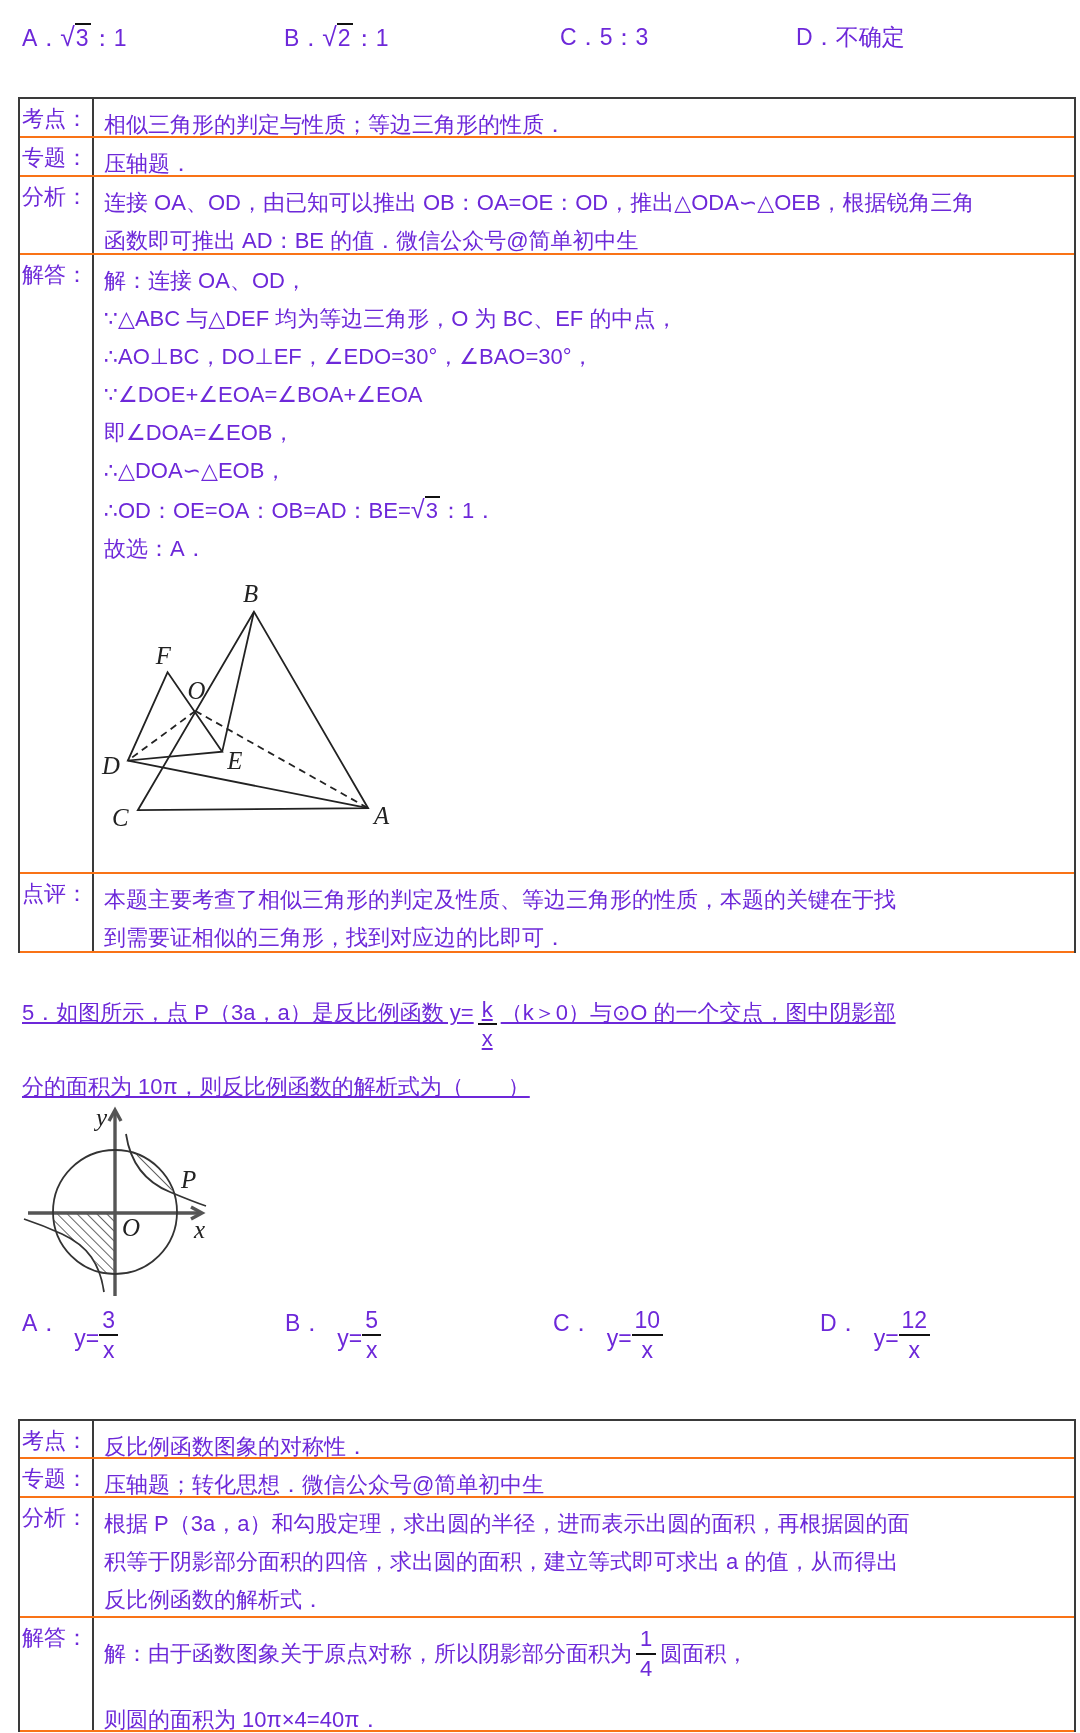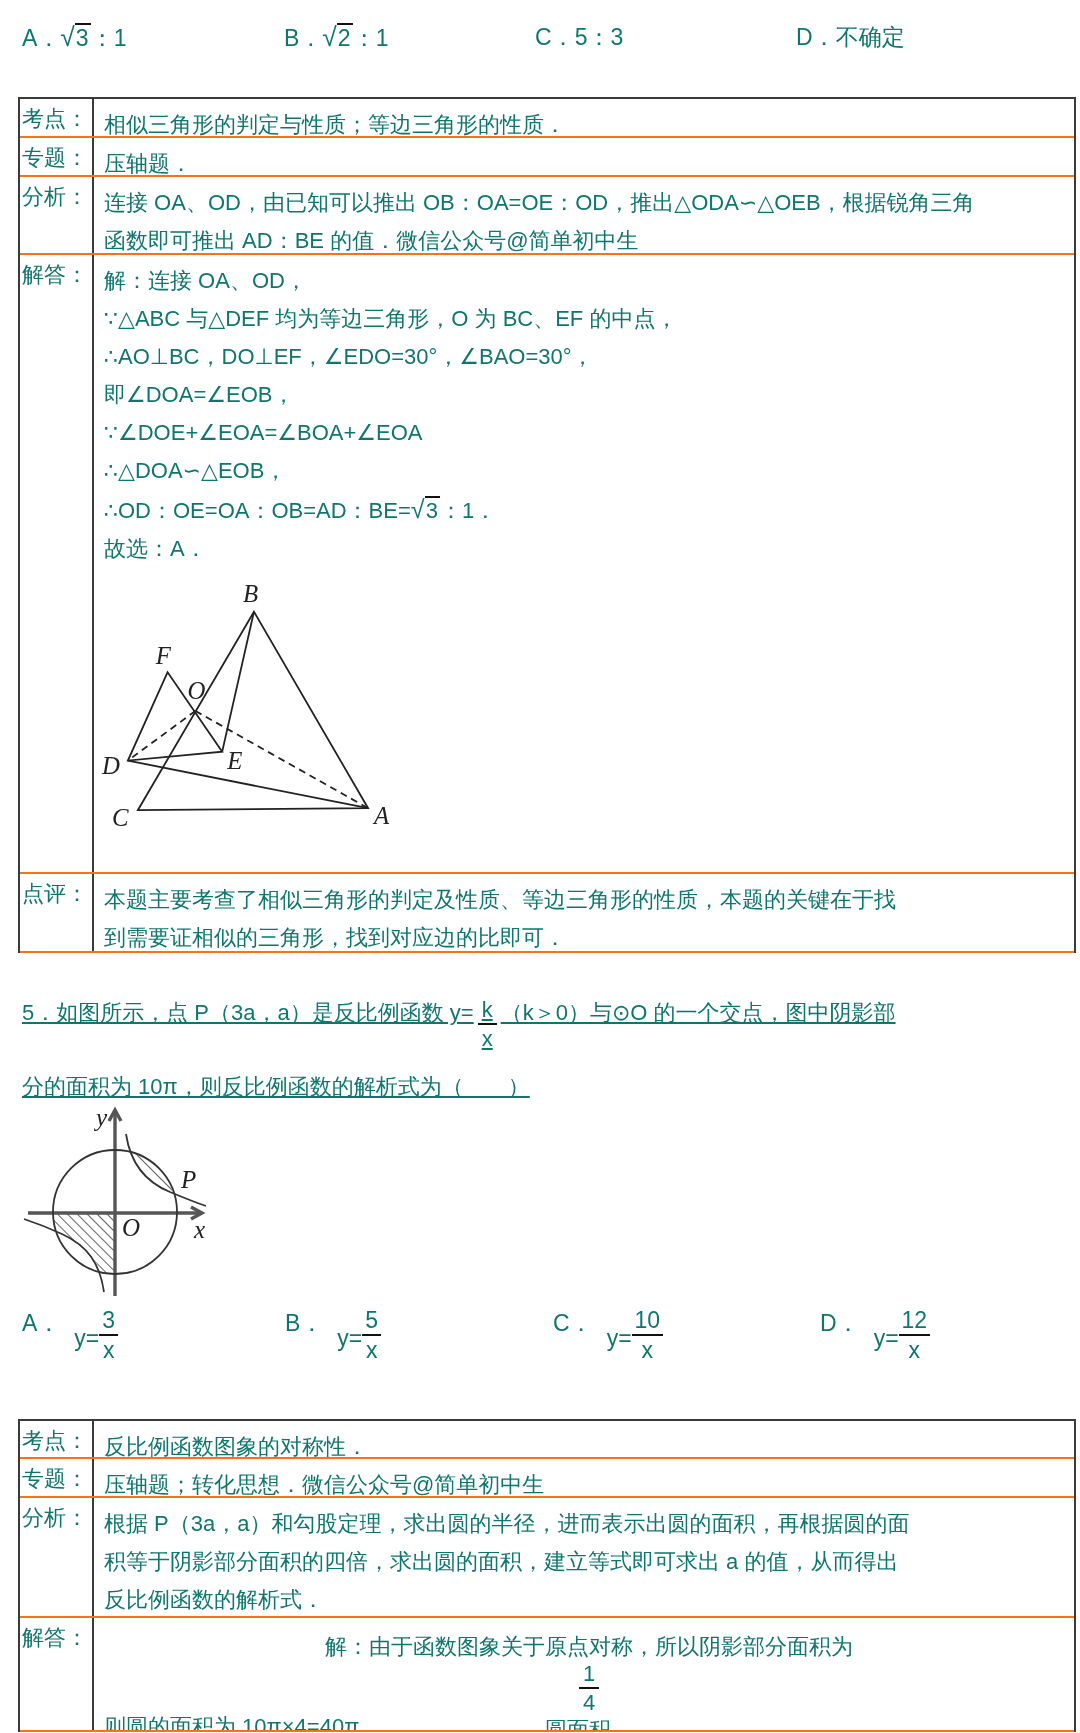--- a/index.html
+++ b/index.html
@@ -1,18 +1,18 @@
 <!DOCTYPE html>
 <html><head>
 <meta charset="utf-8">
 <style>
   html,body{margin:0;padding:0;background:#e8e8e8;}
   .page{
     position:relative;width:1080px;height:1733px;margin:0 auto;
-    background:#ffffff;color:#0f766e;overflow:hidden;
+    background:#ffffff;color:#6d28d9;overflow:hidden;
     font-family:"Liberation Sans","DejaVu Sans",sans-serif;
     font-size:22px;
   }
   
   .optrow{position:absolute;left:0;width:1080px;}
   .opt{position:absolute;top:0;white-space:nowrap;font-size:23px;}
   
   .sqrt{white-space:nowrap;display:inline-block;}
   .sqrt::before{content:"√";font-size:1.15em;}
   .sqrt .rad{border-top:2px solid #111;padding:0 2px 0 1px;}
@@ -42,21 +42,21 @@
   .flexline{display:flex;align-items:center;white-space:nowrap;}
 </style>
 </head>
 <body>
 
 <div class="page">
 
   <div class="optrow" style="top:22px;">
     <span class="opt" style="left:22px;"><span>A．</span><span class="sqrt"><span class="rad">3</span></span><span>：1</span></span>
     <span class="opt" style="left:284px;"><span>B．</span><span class="sqrt"><span class="rad">2</span></span><span>：1</span></span>
-    <span class="opt" style="left:535px;"><span>C．</span><span>5：3</span></span>
+    <span class="opt" style="left:560px;"><span>C．</span><span>5：3</span></span>
     <span class="opt" style="left:796px;"><span>D．</span><span>不确定</span></span>
   </div>
 
   <div class="ttable" style="top:97px;">
     <div class="trow" style="height:37px;">
       <div class="tlabel">考点：</div>
       <div class="tcell">
           <div class="tline">相似三角形的判定与性质；等边三角形的性质．</div>
         </div>
     </div>
@@ -72,22 +72,22 @@
         <div class="tline">连接 OA、OD，由已知可以推出 OB：OA=OE：OD，推出△ODA∽△OEB，根据锐角三角</div>
         <div class="tline">函数即可推出 AD：BE 的值．微信公众号@简单初中生</div>
       </div>
     </div>
     <div class="trow" style="height:617px;">
       <div class="tlabel">解答：</div>
       <div class="tcell">
         <div class="tline">解：连接 OA、OD，</div>
         <div class="tline">∵△ABC 与△DEF 均为等边三角形，O 为 BC、EF 的中点，</div>
         <div class="tline">∴AO⊥BC，DO⊥EF，∠EDO=30°，∠BAO=30°，</div>
+        <div class="tline">∵∠DOE+∠EOA=∠BOA+∠EOA</div>
         <div class="tline">即∠DOA=∠EOB，</div>
-        <div class="tline">∵∠DOE+∠EOA=∠BOA+∠EOA</div>
         <div class="tline">∴△DOA∽△EOB，</div>
         <div class="tline"><span>∴OD：OE=OA：OB=AD：BE=</span><span class="sqrt"><span class="rad">3</span></span><span>：1．</span></div>
         <div class="tline">故选：A．</div>
 
         <svg class="figsvg" width="340" height="268" viewBox="0 0 340 270" style="margin:2px 0 0 -25px;">
           <g fill="none" stroke="#222" stroke-width="1.8">
 
             <path d="M 175,42 L 58,242 L 290,240 Z"></path>
 
             <path d="M 88,103 L 48,192 L 143,183 Z"></path>
@@ -210,21 +210,21 @@
       <div class="tlabel">分析：</div>
       <div class="tcell">
         <div class="tline">根据 P（3a，a）和勾股定理，求出圆的半径，进而表示出圆的面积，再根据圆的面</div>
         <div class="tline">积等于阴影部分面积的四倍，求出圆的面积，建立等式即可求出 a 的值，从而得出</div>
         <div class="tline">反比例函数的解析式．</div>
       </div>
     </div>
     <div class="trow" style="height:112px;">
       <div class="tlabel">解答：</div>
       <div class="tcell">
-        <div class="flexline" style="margin-top:7px;height:58px;flex-direction:column;">
+        <div class="flexline" style="margin-top:0;height:58px;">
           <span>解：由于函数图象关于原点对称，所以阴影部分面积为</span>
           <span class="frac">
               <span class="num">1</span>
               <span class="den">4</span>
             </span>
           <span>圆面积，</span>
         </div>
         <div class="tline" style="margin-top:18px;">则圆的面积为 10π×4=40π．</div>
       </div>
     </div>

